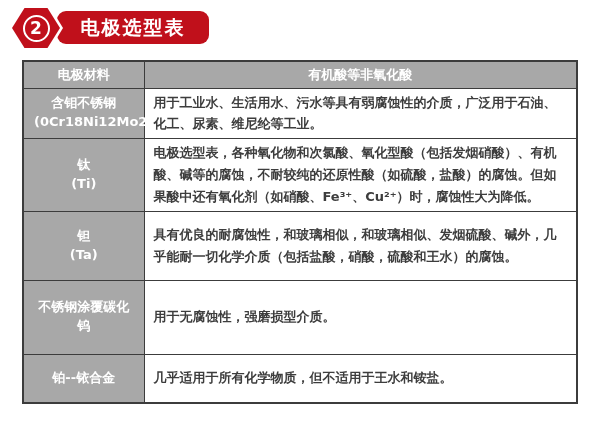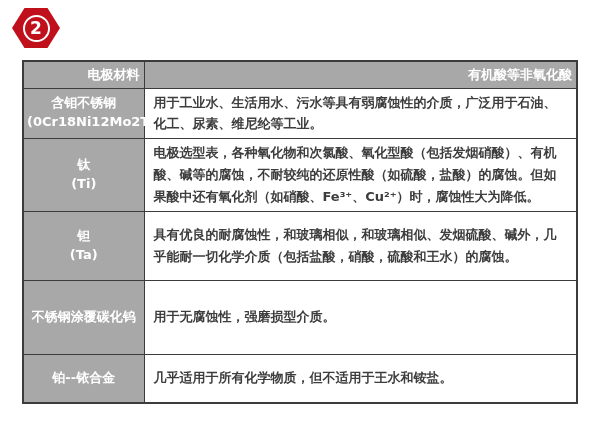--- a/index.html
+++ b/index.html
@@ -38,27 +38,27 @@
   
   table.spec {
     position:absolute; left:22px; top:60px; width:556px;
     border-collapse:collapse; table-layout:fixed;
     border:2px solid #3c3c3c;
   }
   table.spec col.c1 { width:121px; }
   table.spec th, table.spec td { border:1px solid #3c3c3c; }
   table.spec th {
     background:#a8a8a8; color:#ffffff;
-    font-size:13px; font-weight:bold; text-align:right;
+    font-size:13px; font-weight:bold; text-align:center;
     height:27px; padding:2px 4px;
   }
   td.mat {
     background:#a8a8a8; color:#ffffff;
     font-size:13px; font-weight:bold; text-align:center;
-    vertical-align:middle; padding:2px 3px; line-height:1.45;
+    vertical-align:middle; padding:2px 10px; line-height:1.45;
   }
   td.desc {
     background:#ffffff; color:#3d3d3d;
     font-size:13px; font-weight:bold; text-align:left;
     vertical-align:middle; padding:3px 9px; line-height:1.68;
   }
   tbody tr:nth-child(1) td { height:45px; }
   tbody tr:nth-child(2) td { height:47px; }
   tbody tr:nth-child(3) td { height:69px; }
   tbody tr:nth-child(4) td { height:74px; }
@@ -67,20 +67,23 @@
   tbody tr:nth-child(7) td { height:23px; }
 </style>
 </head>
 <body>
 
 <div class="hdr">
   <div class="hexwrap">
     <div class="hex">
       <span class="circ">2</span>
     </div>
+  </div>
+  <div class="banner">
+    <span>电极选型表</span>
   </div>
 </div>
 
 <table class="spec">
   <colgroup>
       <col class="c1">
       <col class="c2">
     </colgroup>
   <thead>
     <tr>

